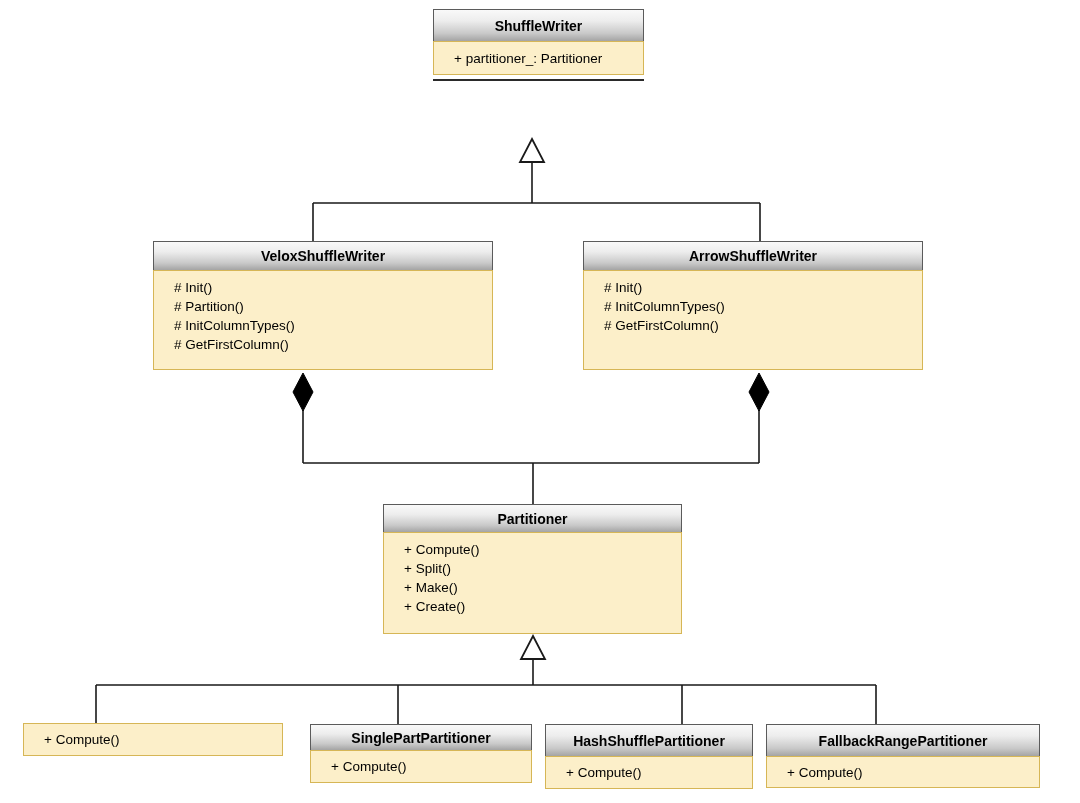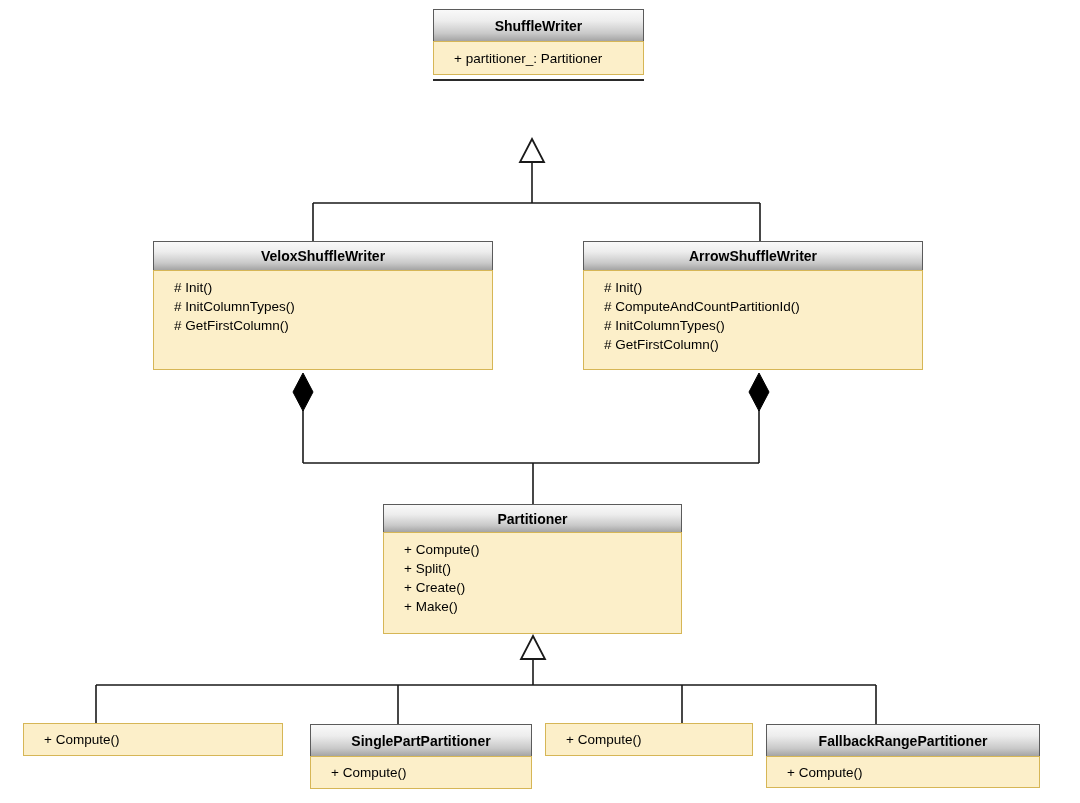--- a/index.html
+++ b/index.html
@@ -106,59 +106,60 @@
     </div>
     <div class="uml-divider-band">
       <div class="uml-divider-line"></div>
     </div>
   </div>
 
   <div class="uml-class" style="left:153px; top:241px; width:340px;">
     <div class="uml-header" style="height:30px;">VeloxShuffleWriter</div>
     <div class="uml-section" style="height:100px;">
       <div class="member pad-top-md"># Init()</div>
+      <div class="member"># Partition()</div>
       <div class="member"># InitColumnTypes()</div>
       <div class="member"># GetFirstColumn()</div>
     </div>
   </div>
 
   <div class="uml-class" style="left:583px; top:241px; width:340px;justify-content:center;">
     <div class="uml-header" style="height:30px;">ArrowShuffleWriter</div>
     <div class="uml-section" style="height:100px;">
       <div class="member pad-top-md"># Init()</div>
-      <div class="member"># ComputeAndCountPartitionId()</div>
       <div class="member"># InitColumnTypes()</div>
       <div class="member"># GetFirstColumn()</div>
     </div>
   </div>
 
   <div class="uml-class" style="left:383px; top:504px; width:299px;justify-content:space-between;">
     <div class="uml-header" style="height:29px;">Partitioner</div>
     <div class="uml-section" style="height:102px;">
       <div class="member pad-top-md">+ Compute()</div>
       <div class="member">+ Split()</div>
+      <div class="member">+ Make()</div>
       <div class="member">+ Create()</div>
-      <div class="member">+ Make()</div>
     </div>
   </div>
 
   <div class="uml-class" style="left:23px; top:724px; width:260px;">
     <div class="uml-section single-line" style="height:33px;">
       <div class="member">+ Compute()</div>
     </div>
   </div>
 
   <div class="uml-class" style="left:310px; top:724px; width:222px;">
-    <div class="uml-header" style="height:33px;">SinglePartPartitioner</div>
+    <div class="uml-header" style="height:27px;">SinglePartPartitioner</div>
     <div class="uml-section single-line" style="height:33px;">
       <div class="member">+ Compute()</div>
     </div>
   </div>
 
   <div class="uml-class" style="left:545px; top:724px; width:208px;">
+    <div class="uml-header" style="height:33px;">HashShufflePartitioner</div>
     <div class="uml-section single-line" style="height:33px;">
       <div class="member">+ Compute()</div>
     </div>
   </div>
 
   <div class="uml-class" style="left:766px; top:724px; width:274px;border-radius:30px;">
     <div class="uml-header" style="height:33px;">FallbackRangePartitioner</div>
     <div class="uml-section single-line" style="height:32px;">
       <div class="member">+ Compute()</div>
     </div>

